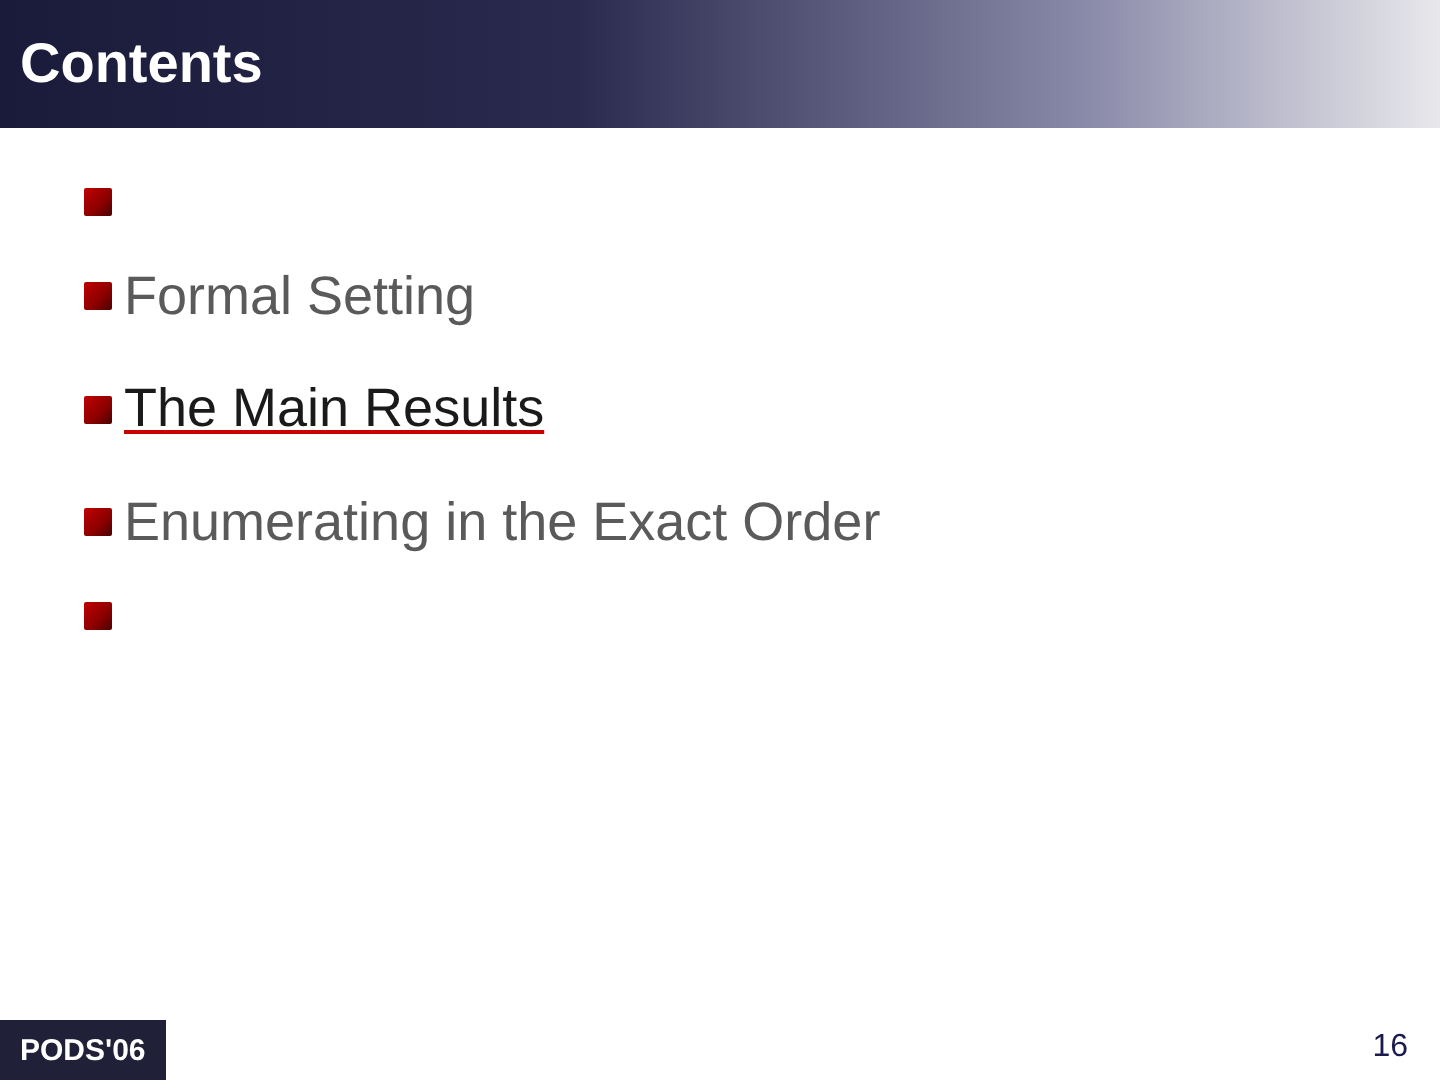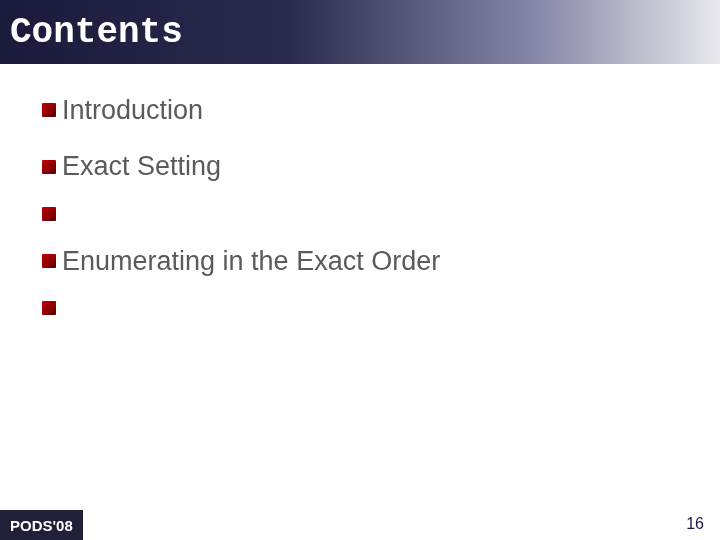--- a/index.html
+++ b/index.html
@@ -18,23 +18,22 @@
     .title-bar {
       width: 100%;
       height: 64px;
       background: linear-gradient(to right, #1a1a3a 0%, #2a2a4e 40%, #8888a8 75%, #e8e8ec 100%);
       display: flex;
       align-items: center;
       padding-left: 10px;
     }
     .title-text {
       color: #ffffff;
-      font-size: 36px;
+      font-size: 28px;
       font-weight: bold;
-      font-family: Liberation Mono, monospace;
     }
     .content-list {
       padding: 30px 42px 0 42px;
     }
     .list-item {
       display: flex;
       align-items: center;
       margin-bottom: 24px;
     }
     .bullet {
@@ -98,34 +97,34 @@
 </head>
 <body>
 
 <div class="title-bar">
   <span class="title-text">Contents</span>
 </div>
 
 <div class="content-list">
   <div class="list-item">
     <span class="bullet"></span>
-    <span class="item-text">Introduction</span>
   </div>
   <div class="list-item">
     <span class="bullet"></span>
-    <span class="item-text">Exact Setting</span>
+    <span class="item-text">Formal Setting</span>
   </div>
   <div class="list-item">
     <span class="bullet"></span>
+    <span class="item-text active">The Main Results</span>
   </div>
   <div class="list-item">
     <span class="bullet"></span>
     <span class="item-text">Enumerating in the Exact Order</span>
   </div>
   <div class="list-item">
     <span class="bullet"></span>
   </div>
 </div>
 
 <div class="footer">
-  <div class="footer-tag">PODS'08</div>
+  <div class="footer-tag">PODS'06</div>
   <div class="footer-page">16</div>
 </div>
 
 </body></html>

